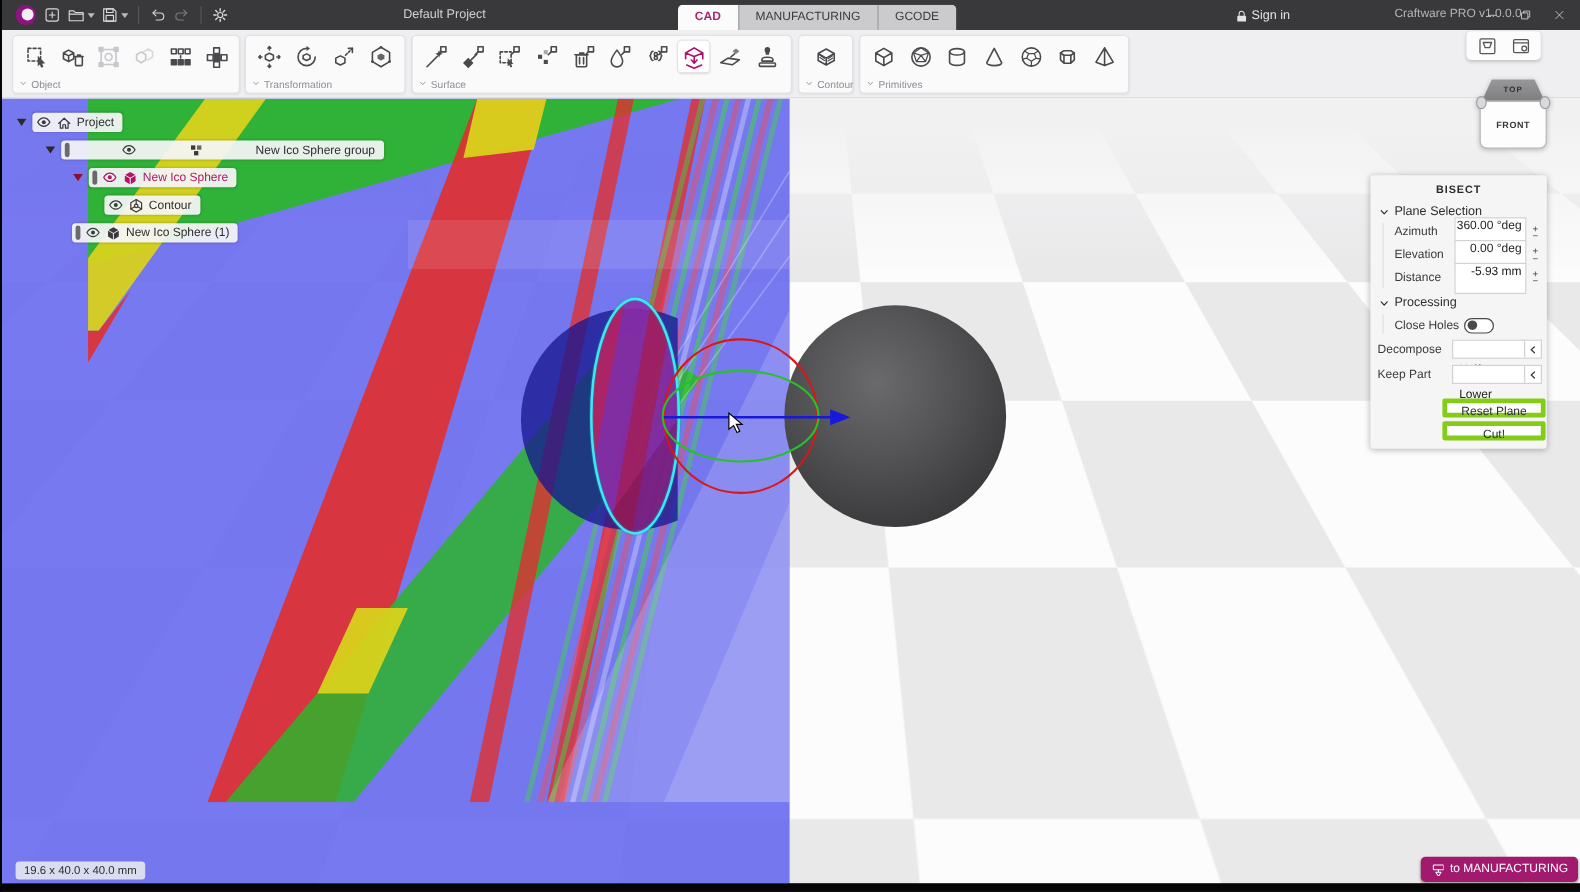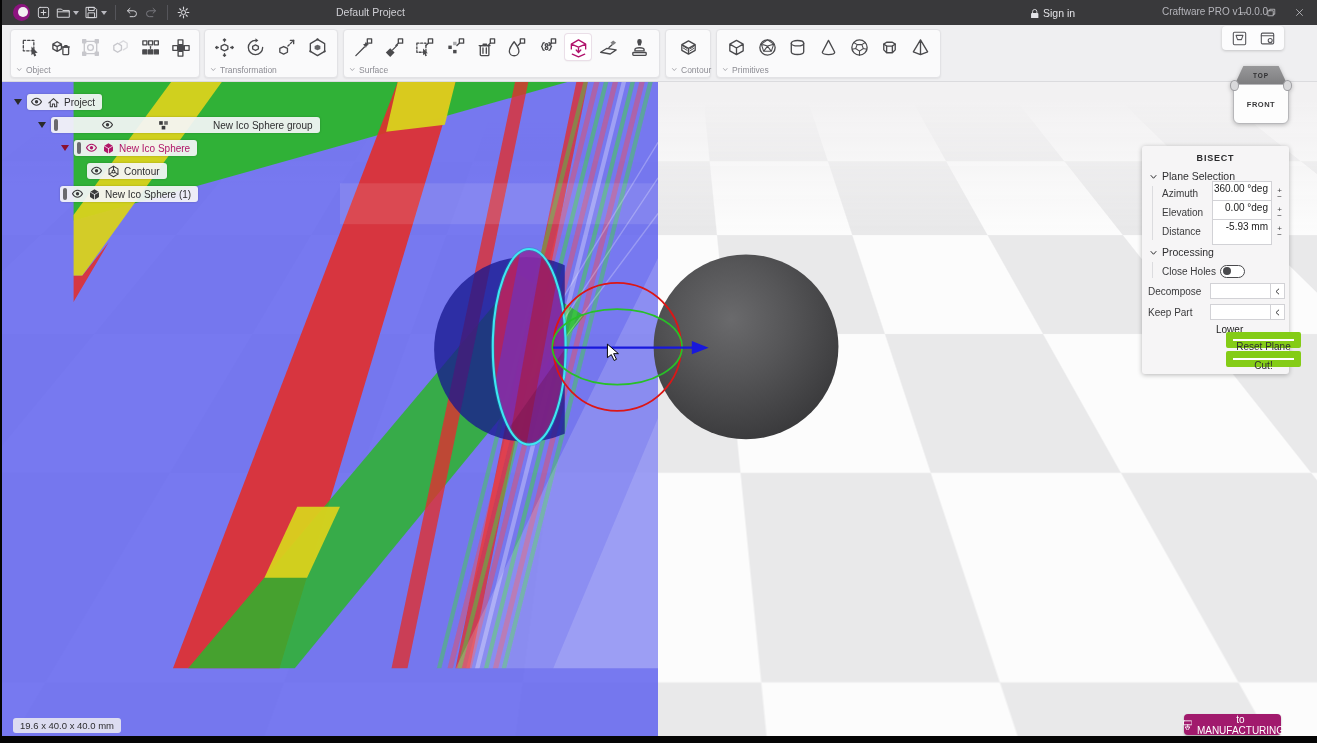--- a/index.html
+++ b/index.html
@@ -99,27 +99,27 @@
   .trow { display:flex; align-items:center; margin:6px 4px 0 20px; height:14px; }
   .toggle { position:relative; width:25px; height:13px; border:1.5px solid #4a4a4d; border-radius:7px;
     background:#fff; margin-left:4px; cursor:pointer; }
   .toggle .knob { position:absolute; left:2px; top:1.2px; width:8px; height:8px; border-radius:50%; background:#4a4a4d; }
   .drow { display:flex; align-items:center; margin:5px 4px 0 6px; height:16px; }
   .drow .dlabel { flex:1; }
   .dbox { display:flex; width:75px; height:16px; background:#fff; border:1px solid #d2d2d6; cursor:pointer; }
   .dbox .dval { flex:1; padding:2px 0 0 5px; font-size:10px; color:#222;margin-top:17px; }
   .dbox .dchev { width:14px; border-left:1px solid #d2d2d6; display:flex; align-items:center;
     justify-content:center; color:#3a3a3c; }
-  .pbtn { position:absolute; left:84px; width:75px; height:16px; background:#fff; border:7px solid #84cc16;
+  .pbtn { position:absolute; left:60px; width:86px; height:16px; background:#fff; border:4px solid #84cc16;
     border-radius:2px; font-size:10px; color:#2e2e30; text-align:center; padding-top:2px; cursor:pointer; }
 
   
-  .mfg-btn { position:absolute; left:1184px; top:714px; width:97px; height:21px; background:#a11a6d;
+  .mfg-btn { position:absolute; left:1184px; top:714px; width:131px; height:21px; background:#a11a6d;
     border-radius:4px; display:flex; align-items:center; justify-content:center; gap:5px;
-    color:#fff; font-size:10px; cursor:pointer; box-shadow:0 1px 2px rgba(0,0,0,.3);text-align:center; }
+    color:#fff; font-size:10px; cursor:pointer; box-shadow:0 1px 2px rgba(0,0,0,.3); }
   .bottom-bar { position:absolute; left:0; top:736px; width:1317px; height:7px; background:#050505; }
   .left-edge { position:absolute; left:0; top:0; width:2px; height:743px; background:#050505; }
   .ic { display:inline-flex; }
 </style>
 </head>
 <body>
 
 <div class="app">
 
   <div class="titlebar">
@@ -161,20 +161,25 @@
         </span>
         <span class="tb-sep"></span>
         <span class="tbi">
           <svg viewBox="0 0 22 22" width="15" height="15" fill="none" stroke="currentColor" stroke-width="1.4" stroke-linecap="round" stroke-linejoin="round">
             <circle cx="11" cy="11" r="3.1"></circle>
             <path d="M11 3.2 V6 M11 16 V18.8 M3.2 11 H6 M16 11 H18.8 M5.5 5.5 L7.4 7.4 M14.6 14.6 L16.5 16.5 M16.5 5.5 L14.6 7.4 M7.4 14.6 L5.5 16.5" stroke-width="1.7"></path>
           </svg>
         </span>
       </div>
     <div class="proj-title">Default Project</div>
+    <div class="tabs" id="tabs">
+        <div class="tab active">CAD</div>
+        <div class="tab">MANUFACTURING</div>
+        <div class="tab">GCODE</div>
+      </div>
     <div class="signin">
       <span class="ic">
           <svg viewBox="0 0 18 18" width="11" height="11" fill="none" stroke="currentColor" stroke-width="1.4" stroke-linecap="round" stroke-linejoin="round">
             <rect x="5" y="10" width="12" height="9" rx="1.5" fill="currentColor" stroke="none"></rect>
             <path d="M7.5 10 V7.5 a3.5 3.5 0 0 1 7 0 V10"></path>
           </svg>
         </span>
       <span>Sign in</span>
     </div>
     <div class="app-ver">Craftware PRO v1.0.0.0</div>

